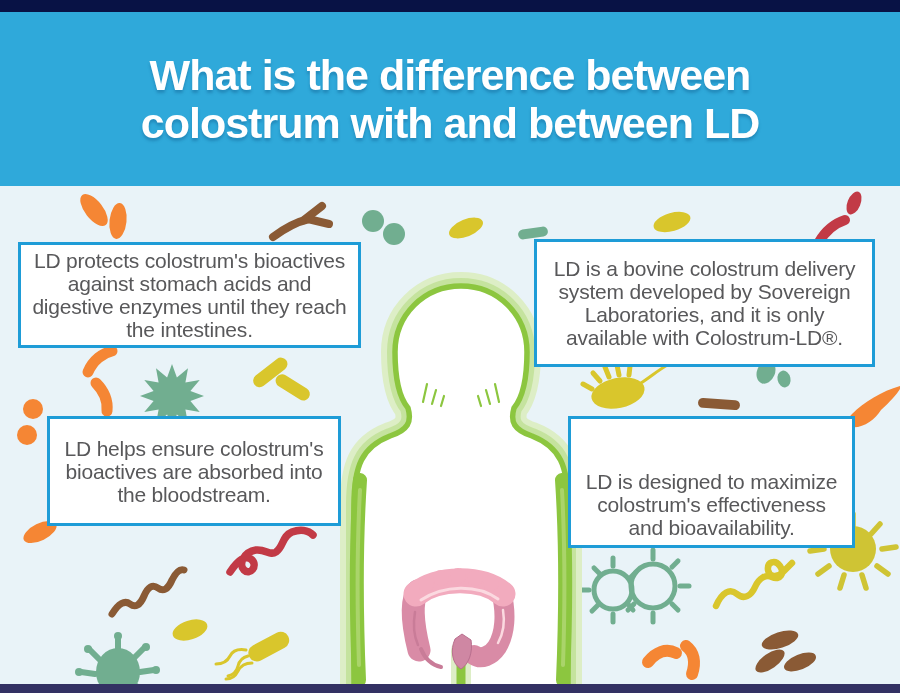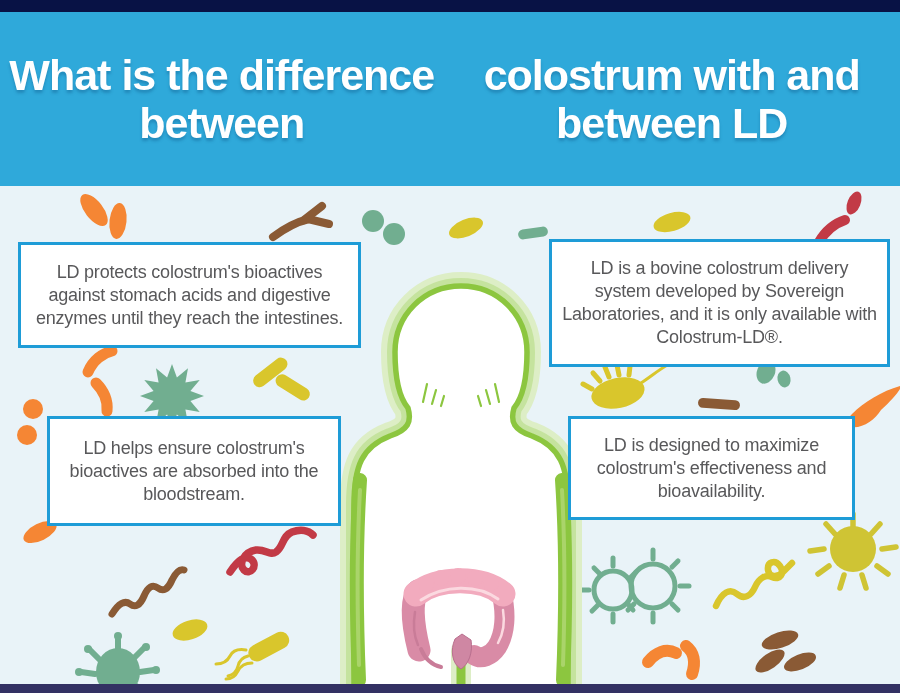--- a/index.html
+++ b/index.html
@@ -9,41 +9,41 @@
     font-family:"Liberation Sans", sans-serif;
     background:#e9f3f8;
   }
   .strip-top {
     position:absolute; left:0; top:0; width:900px; height:12px;
     background:#081245; z-index:6;
   }
   .header {
     position:absolute; left:0; top:12px; width:900px; height:174px;
     background:#2fa9da; z-index:5;
-    display:flex; flex-direction:row; justify-content:center; align-items:center;
+    display:flex; flex-direction:column; justify-content:center; align-items:center;
   }
   .title-line {
     color:#ffffff; font-weight:700; font-size:43px; line-height:48px;
     letter-spacing:-1px; text-align:center;
     text-shadow:0 3px 3px rgba(12,80,130,0.35);
   }
   .scene { position:absolute; left:0; top:0; width:900px; height:693px; z-index:1; }
   .callout {
     position:absolute; background:#ffffff; border:3px solid #1e9cd7;
     display:flex; align-items:center; justify-content:center;
     z-index:3; padding:6px 10px;
   }
   .callout p {
-    color:#58585a; font-size:18px; line-height:23px; text-align:center;
+    color:#58585a; font-size:21px; line-height:23px; text-align:center;
     letter-spacing:-0.2px;
   }
   #box-top-left     { left:18px;  top:242px; width:343px; height:106px; }
-  #box-top-right    { left:549px; top:239px; width:341px; height:128px;align-items:center; }
+  #box-top-right    { left:534px; top:239px; width:341px; height:128px;align-items:center; }
   #box-mid-left     { left:47px;  top:416px; width:294px; height:110px; }
-  #box-mid-right    { left:568px; top:416px; width:287px; height:104px; }
+  #box-mid-right    { left:568px; top:416px; width:287px; height:132px;align-items:flex-end; }
   .strip-bottom {
     position:absolute; left:0; bottom:0; width:900px; height:9px;
     background:#333163; z-index:6;
   }
 </style>
 </head>
 <body>
 
 <div id="page">
 

